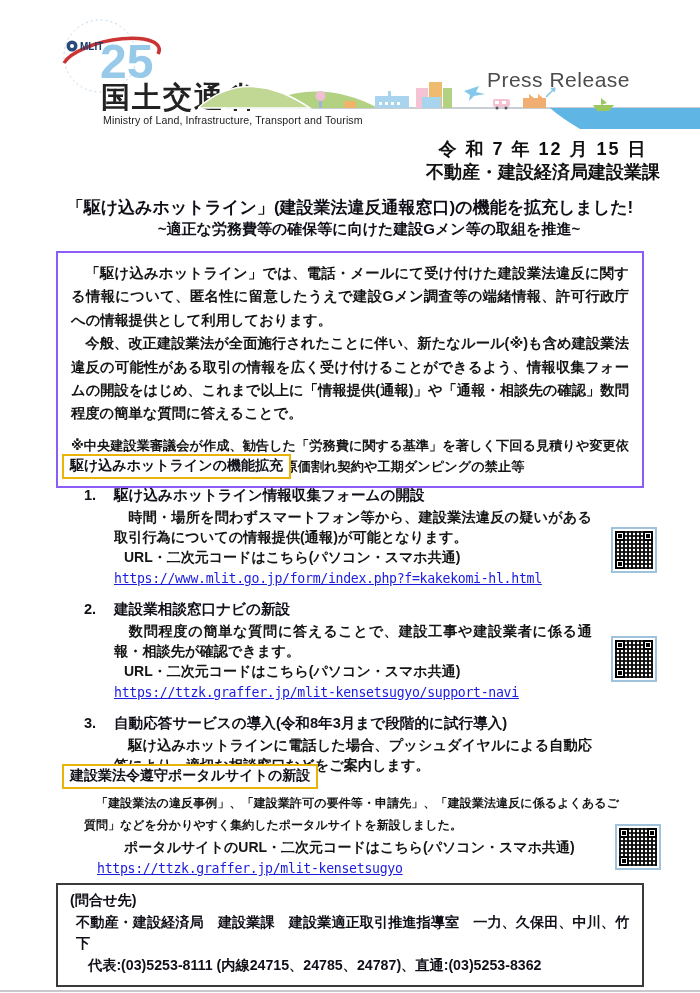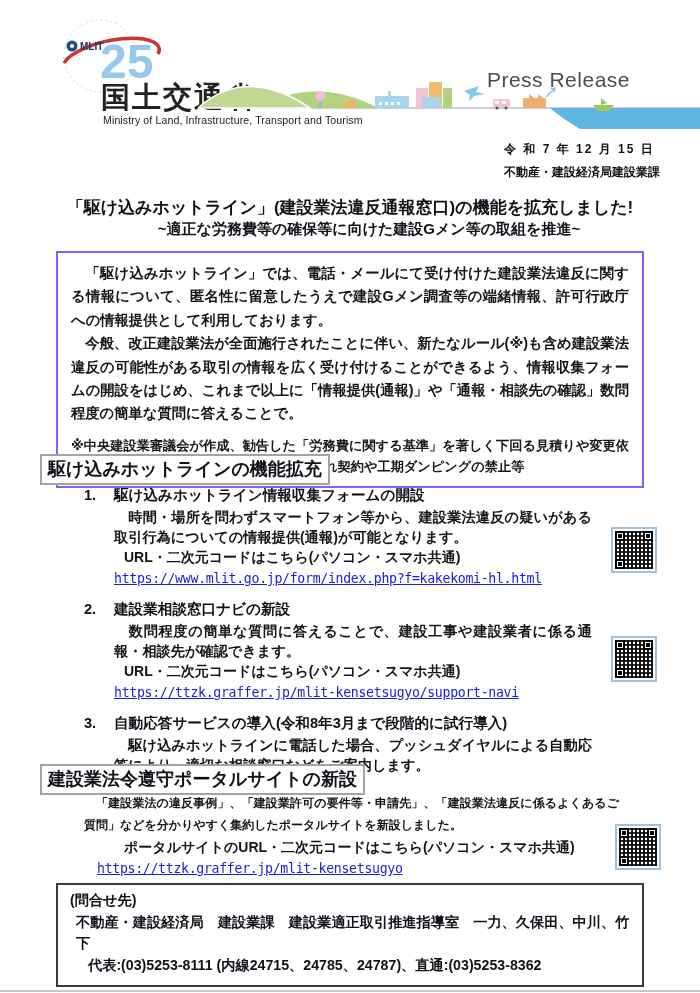--- a/index.html
+++ b/index.html
@@ -7,36 +7,36 @@
     position:relative;width:700px;height:993px;background:#ffffff;overflow:hidden;
     font-family:"Liberation Sans","DejaVu Sans",sans-serif;color:#151515;
   }
   
   .logo-svg{position:absolute;left:50px;top:16px;}
   .org-ja{position:absolute;left:101px;top:78px;font-size:29px;font-weight:700;letter-spacing:2px;color:#222;}
   .org-en{position:absolute;left:103px;top:114px;font-size:10.6px;font-weight:500;color:#222;letter-spacing:.1px;}
   .skyline-svg{position:absolute;left:198px;top:55px;}
   .press-release{position:absolute;right:70px;top:68px;font-size:21px;color:#4c4c4c;letter-spacing:.5px;}
   
-  .date-block{position:absolute;right:40px;top:138px;text-align:left;font-size:12px;font-weight:700;line-height:23px;color:#111;}
+  .date-block{position:absolute;right:40px;top:138px;text-align:center;font-size:18px;font-weight:700;line-height:23px;color:#111;}
   .date-line{letter-spacing:2px;}
   
   .doc-title{position:absolute;left:0;right:0;top:196px;text-align:center;font-size:17px;font-weight:700;color:#101018;}
   .doc-subtitle{position:absolute;left:0;right:0;top:220px;text-align:center;font-size:15px;font-weight:700;color:#101018;margin-left:38px;}
   
   .summary-box{
     position:absolute;left:56px;top:251px;width:588px;box-sizing:border-box;
     border:2px solid #8b5cf6;padding:9px 13px 9px;background:#fff;
   }
   .summary-box p{margin:0;font-size:14.3px;line-height:23.4px;font-weight:600;text-align:justify;}
   .summary-note{margin-top:9px;font-size:13.2px;line-height:21px;font-weight:600;padding-left:1.05em;text-indent:-1.05em;text-align:justify;}
   
   .section-heading{
-    position:absolute;left:40px;display:inline-block;border:2px solid #a3a3a3;
-    padding:1px 6px 2px;font-size:18px;font-weight:700;background:#fff;color:#101018;
+    position:absolute;left:62px;display:inline-block;border:2px solid #eab308;
+    padding:1px 6px 2px;font-size:14px;font-weight:700;background:#fff;color:#101018;
   }
   .sh1{top:454px;}
   .sh2{top:764px;}
   
   .list{position:absolute;left:84px;top:486px;width:545px;}
   .item{margin-bottom:13px;}
   .item-head{display:flex;font-size:14.6px;font-weight:700;line-height:19px;color:#101018;}
   .item-num{width:30px;flex:none;}
   .item-body{margin-left:30px;margin-top:3px;width:478px;font-size:14.2px;font-weight:600;line-height:19.5px;text-align:justify;}
   .url-label{margin-left:40px;margin-top:2px;font-size:14px;font-weight:600;}

